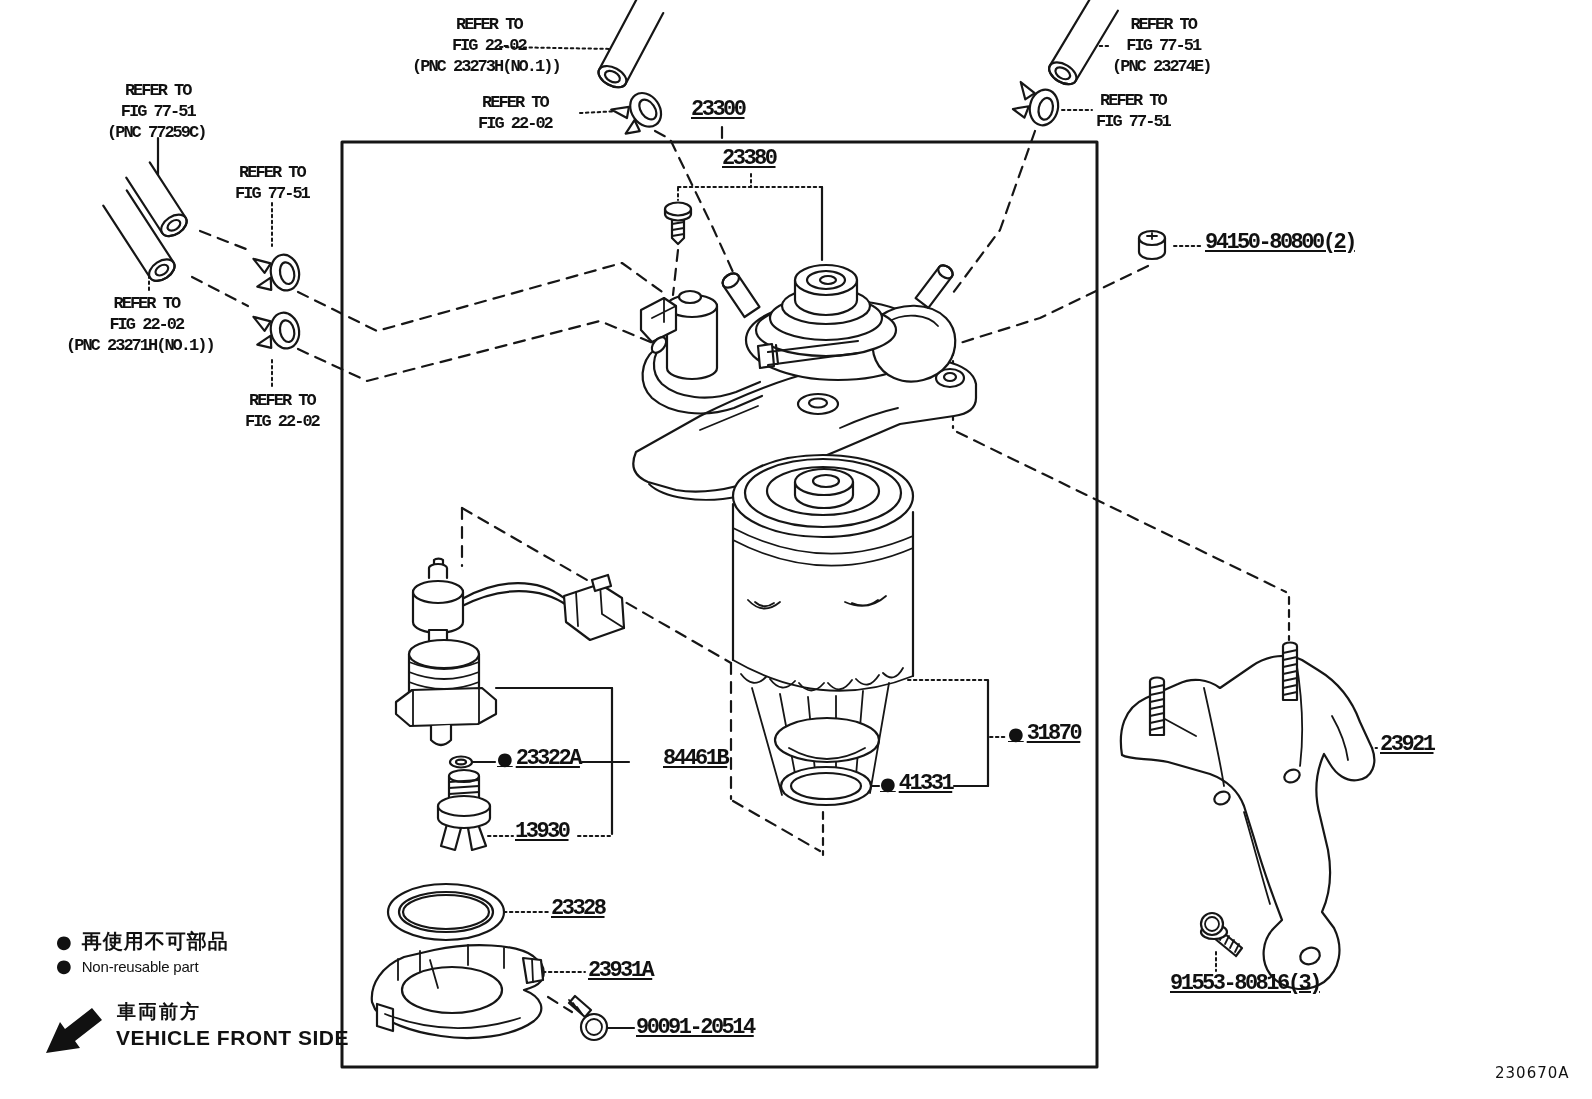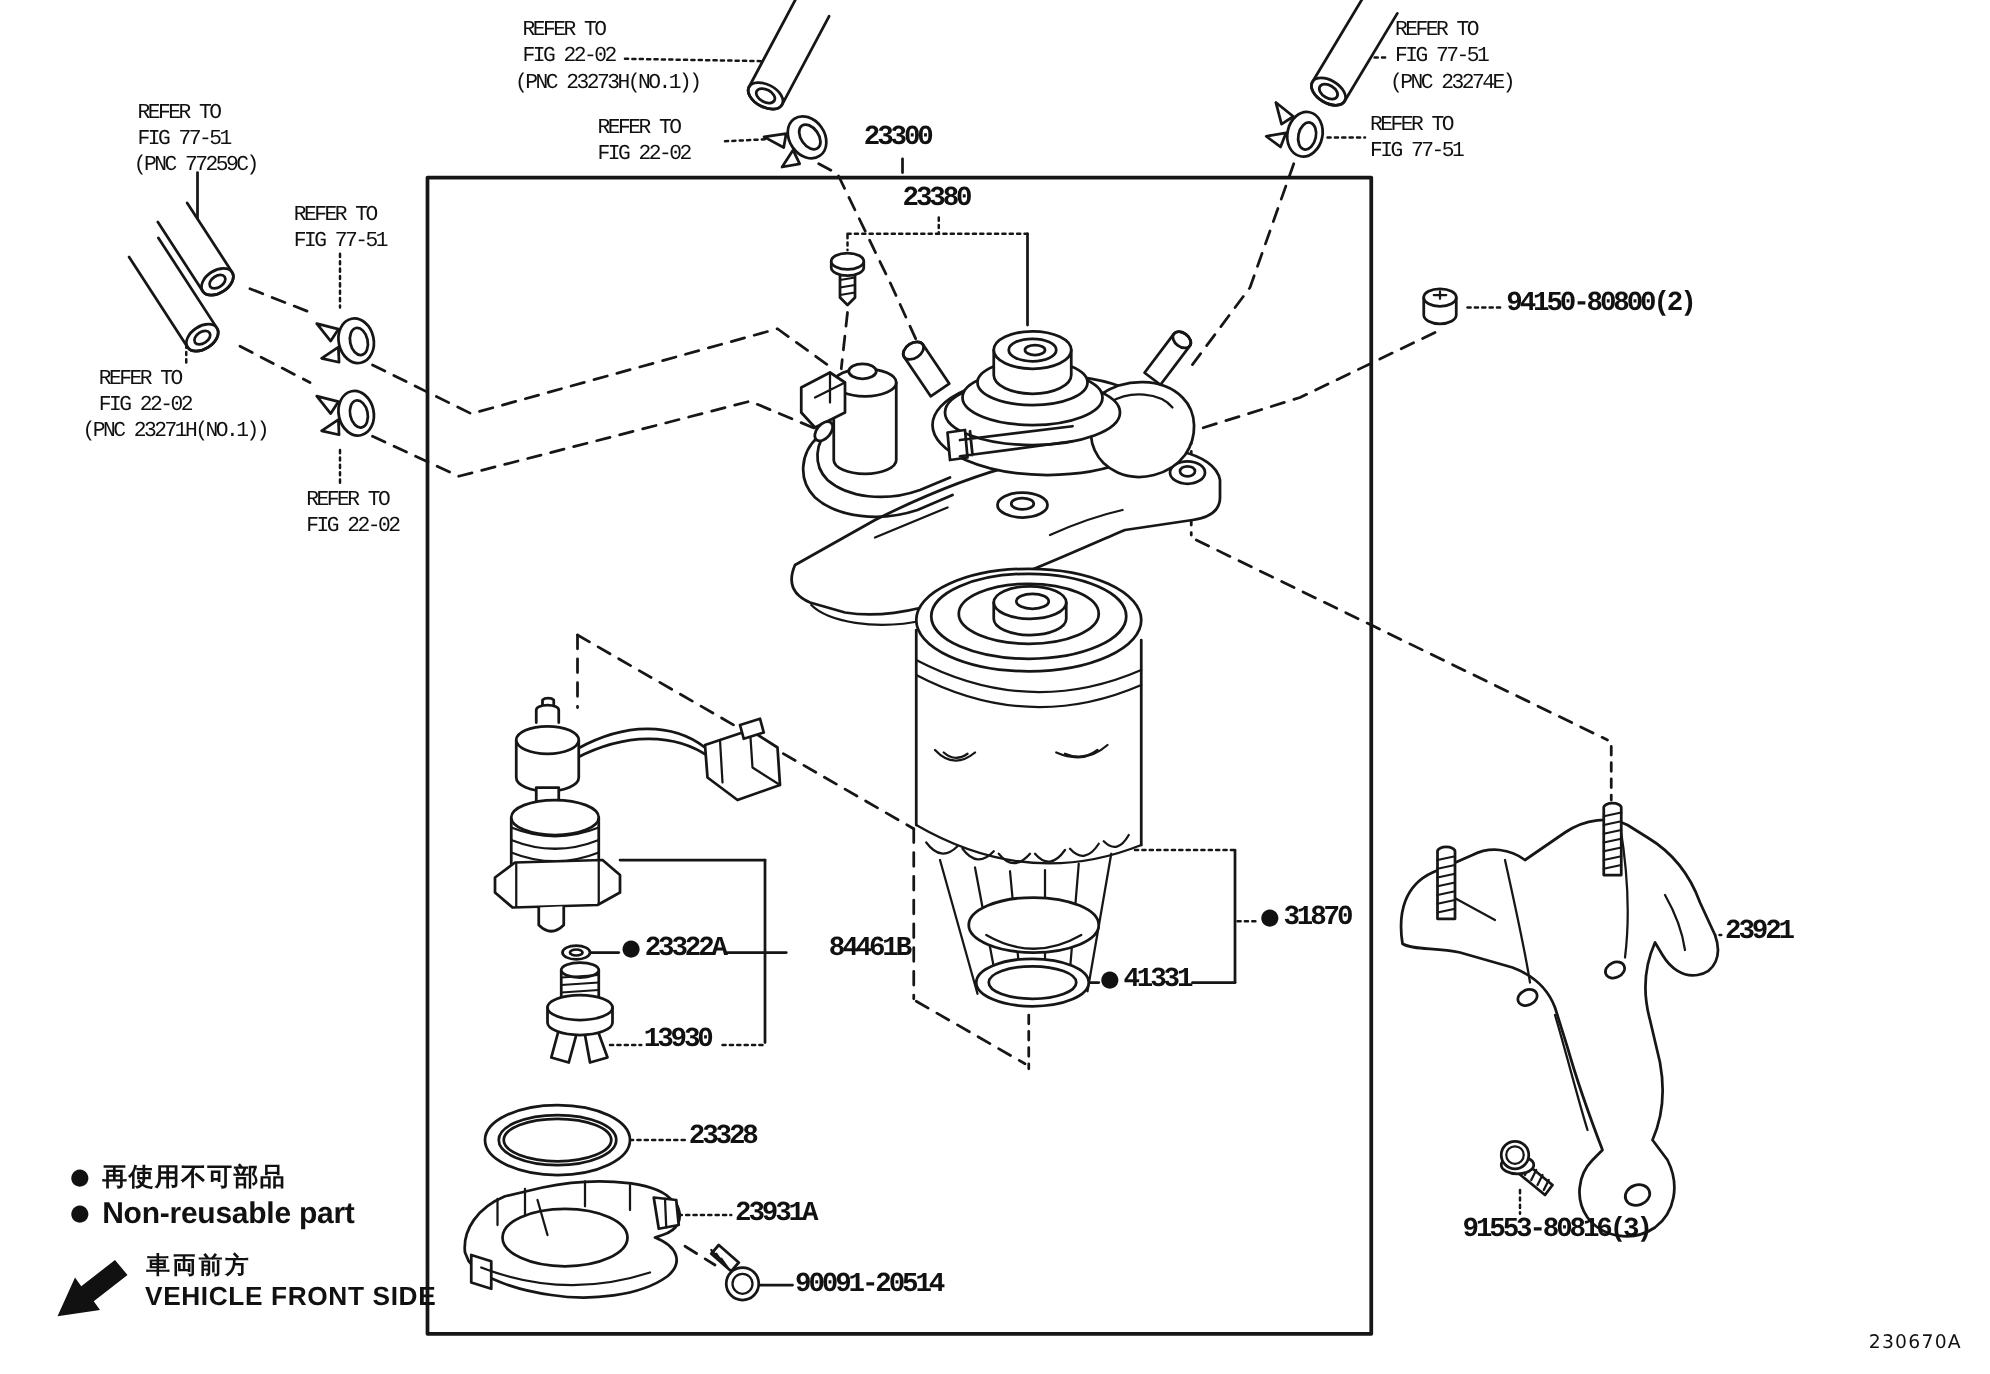--- a/index.html
+++ b/index.html
@@ -9,27 +9,27 @@
   #art path,#art line,#art ellipse,#art circle,#art rect,#art polyline,#art polygon{
       stroke:#161616;stroke-width:2.2;fill:none;stroke-linecap:round;stroke-linejoin:round;}
   #art .wf{fill:#ffffff;}
   #art .bf{fill:#111;stroke:none;}
   #art .thin{stroke-width:1.8;}
   #art .frame{stroke-width:3;}
   #art .dash{stroke-dasharray:11 8;}
   #art .dash2{stroke-dasharray:7 6;}
   #art .dot{stroke-dasharray:2.5 3.4;stroke-width:2;}
   .pn{position:absolute;z-index:2;white-space:nowrap;font-weight:bold;font-size:22px;
-      letter-spacing:-2.5px;line-height:1;}
+      letter-spacing:-2.5px;line-height:1;text-decoration:underline;}
   .row{display:flex;align-items:center;gap:3px;}
   .blt{font-family:"DejaVu Sans",sans-serif;font-size:18px;line-height:1;letter-spacing:0;}
   .ref-block{position:absolute;z-index:2;}
-  .ref{font-weight:normal;font-size:17px;letter-spacing:-2px;line-height:21px;white-space:nowrap;}
+  .ref{font-weight:bold;font-size:17px;letter-spacing:-2px;line-height:21px;white-space:nowrap;text-align:center;}
   .jp{font-family:"DejaVu Sans",sans-serif;font-weight:bold;font-size:20px;letter-spacing:1px;}
-  .en{font-family:"Liberation Sans",sans-serif;font-weight:bold;font-size:24px;letter-spacing:-0.2px;}
+  .en{font-family:"Liberation Sans",sans-serif;font-weight:normal;font-size:15px;letter-spacing:-0.2px;}
   .front-jp{position:absolute;z-index:2;font-family:"DejaVu Sans",sans-serif;font-weight:bold;
             font-size:19px;letter-spacing:2px;white-space:nowrap;}
   .front-en{position:absolute;z-index:2;font-family:"Liberation Sans",sans-serif;font-weight:bold;
             font-size:21px;letter-spacing:0.5px;white-space:nowrap;}
   .code{position:absolute;z-index:2;font-family:"DejaVu Sans",sans-serif;font-size:15px;
         letter-spacing:1px;white-space:nowrap;}
   .legend-row{position:absolute;z-index:2;display:flex;align-items:center;gap:10px;}
 </style>
 </head>
 <body>

